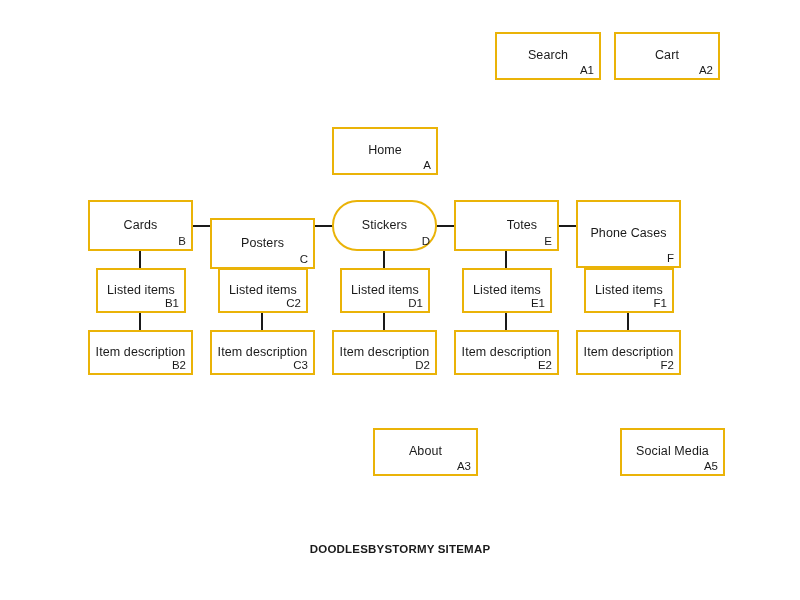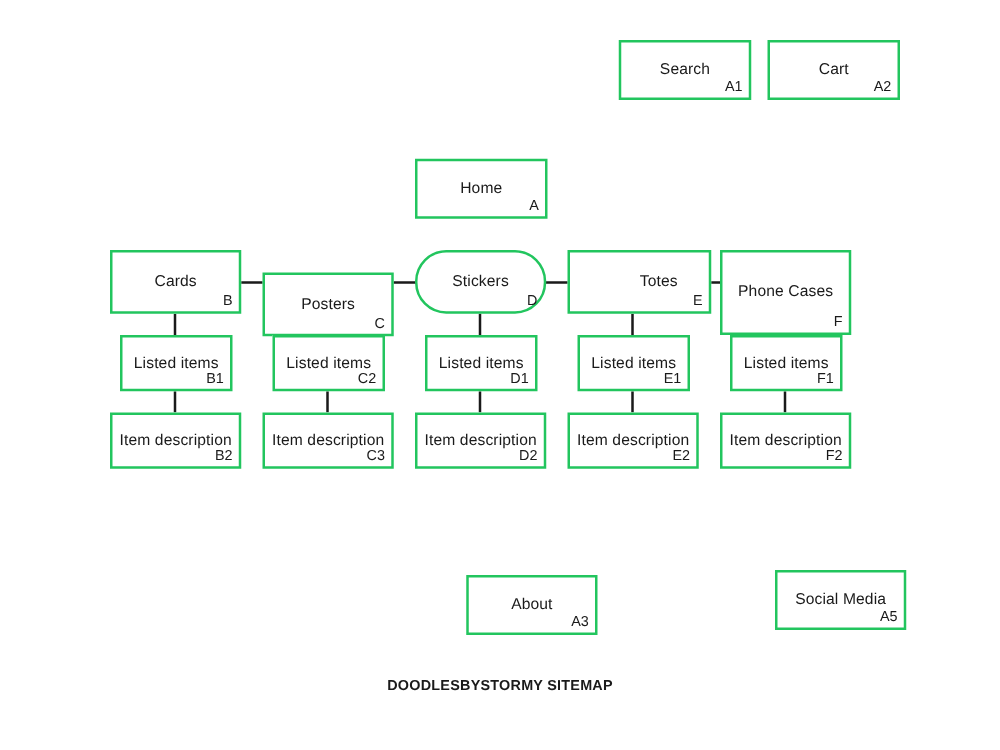--- a/index.html
+++ b/index.html
@@ -25,21 +25,21 @@
   .conn {
     position: absolute;
     background: #1a1a1a;
   }
   .conn-v { width: 2px; }
   .conn-h { height: 2px; }
 
   .node {
     position: absolute;
     box-sizing: border-box;
-    border: 2px solid #22c55e;
+    border: 2px solid #eab308;
     background: #ffffff;
     display: flex;
     align-items: center;
     justify-content: center;
   }
   .node-title {
     font-size: 12.5px;
     line-height: 1.1;
     text-align: center;
     letter-spacing: 0.1px;
@@ -107,21 +107,21 @@
     <span class="node-code">A</span>
   </div>
   <div class="node" style="left:210px; top:218px; width:105px; height:51px;">
     <span class="node-title">Posters</span>
     <span class="node-code">C</span>
   </div>
   <div class="node" style="left:332px; top:200px; width:105px; height:51px;border-radius:25px;">
     <span class="node-title">Stickers</span>
     <span class="node-code">D</span>
   </div>
-  <div class="node" style="left:454px; top:200px; width:115px; height:51px;padding-left:31px;">
+  <div class="node" style="left:454px; top:200px; width:105px; height:51px;padding-left:31px;">
     <span class="node-title">Totes</span>
     <span class="node-code">E</span>
   </div>
   <div class="node" style="left:576px; top:200px; width:105px; height:68px;">
     <span class="node-title">Phone Cases</span>
     <span class="node-code">F</span>
   </div>
 
   <div class="node" style="left:96px; top:268px; width:90px; height:45px;">
     <span class="node-title">Listed items</span>
@@ -158,24 +158,24 @@
   </div>
   <div class="node" style="left:454px; top:330px; width:105px; height:45px;">
     <span class="node-title">Item description</span>
     <span class="node-code">E2</span>
   </div>
   <div class="node" style="left:576px; top:330px; width:105px; height:45px;">
     <span class="node-title">Item description</span>
     <span class="node-code">F2</span>
   </div>
 
-  <div class="node" style="left:373px; top:428px; width:105px; height:48px;margin-top:32px;">
+  <div class="node" style="left:373px; top:428px; width:105px; height:48px;">
     <span class="node-title">About</span>
     <span class="node-code">A3</span>
   </div>
-  <div class="node" style="left:620px; top:428px; width:105px; height:48px;margin-top:28px;">
+  <div class="node" style="left:620px; top:428px; width:105px; height:48px;">
     <span class="node-title">Social Media</span>
     <span class="node-code">A5</span>
   </div>
 
   <div id="caption">DOODLESBYSTORMY SITEMAP</div>
 
 </div>
 
 </body></html>

